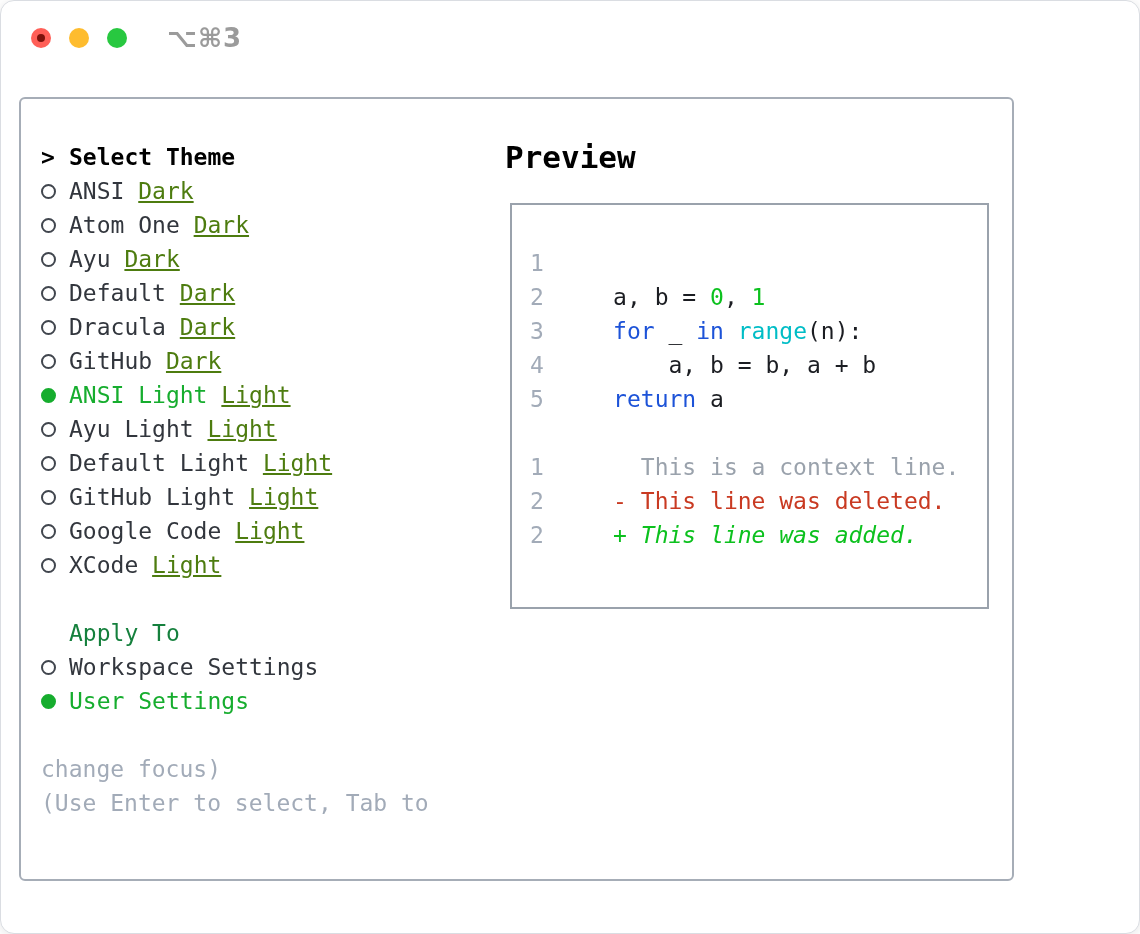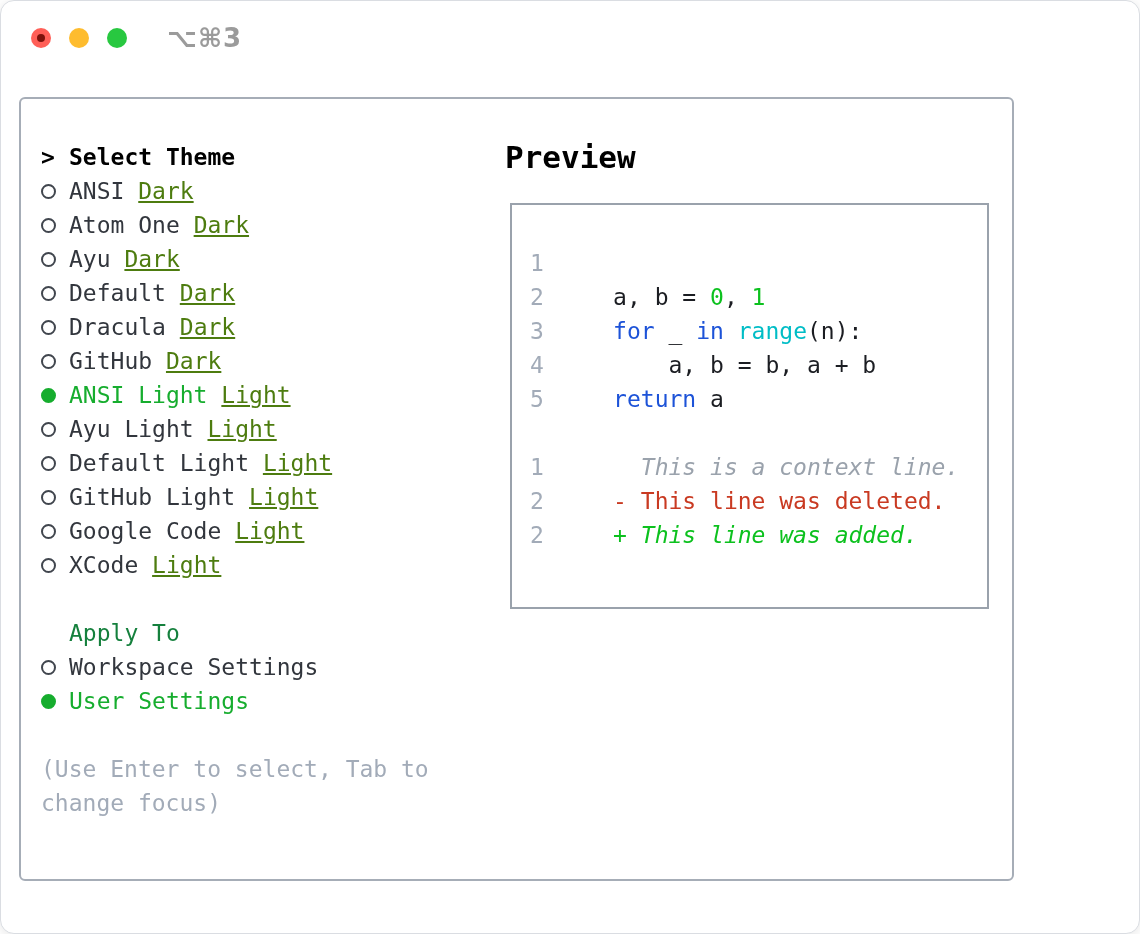--- a/index.html
+++ b/index.html
@@ -45,21 +45,21 @@
     position:absolute;left:489px;top:104px;width:479px;height:406px;
     border:2px solid #9aa2ac;box-sizing:border-box;background:#fff;
   }
   .code{position:absolute;left:18px;top:41px;}
   .codeline{height:34px;display:flex;align-items:center;font-size:23px;white-space:pre;}
   .lnum{color:#a2abb8;}
   .tok-pl{color:#1b1d22;}
   .tok-kw{color:var(--kw);}
   .tok-fn{color:var(--fn);}
   .tok-nu{color:var(--nu);}
-  .diff-ctx{color:#9aa2ac;font-style:italic;}
+  .diff-ctx{color:#9aa2ac;}
   .diff-del{color:var(--red);}
   .diff-add{color:var(--nu);font-style:italic;}
 </style>
 </head>
 <body>
 
 <div class="window">
 
   <div class="titlebar">
     <div class="dot red"></div>
@@ -135,22 +135,22 @@
     <span class="markbox"><span class="radio"></span></span>
     <span class="tname">Workspace Settings</span>
   </div>
           <div class="row">
     <span class="markbox"><span class="radio sel"></span></span>
     <span class="tname sel">User Settings</span>
   </div>
         </div>
       <div class="row"></div>
       <div id="help-rows">
+          <div class="row helpline">change focus)</div>
           <div class="row helpline">(Use Enter to select, Tab to</div>
-          <div class="row helpline">change focus)</div>
         </div>
     </div>
 
     <div class="preview-title">Preview</div>
 
     <div class="preview-box">
       <div class="code" id="code-rows">
           <div class="codeline">
     <span class="lnum">1</span><span> </span>
   </div>

